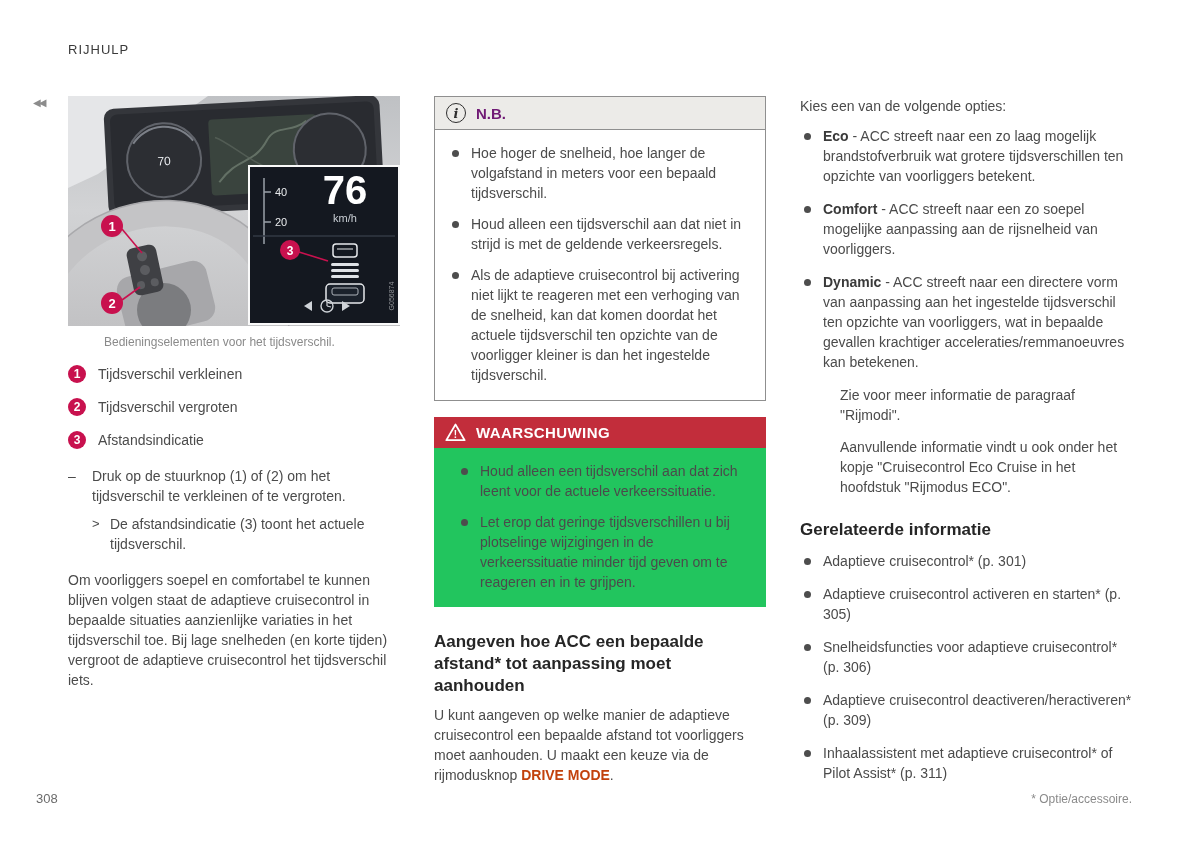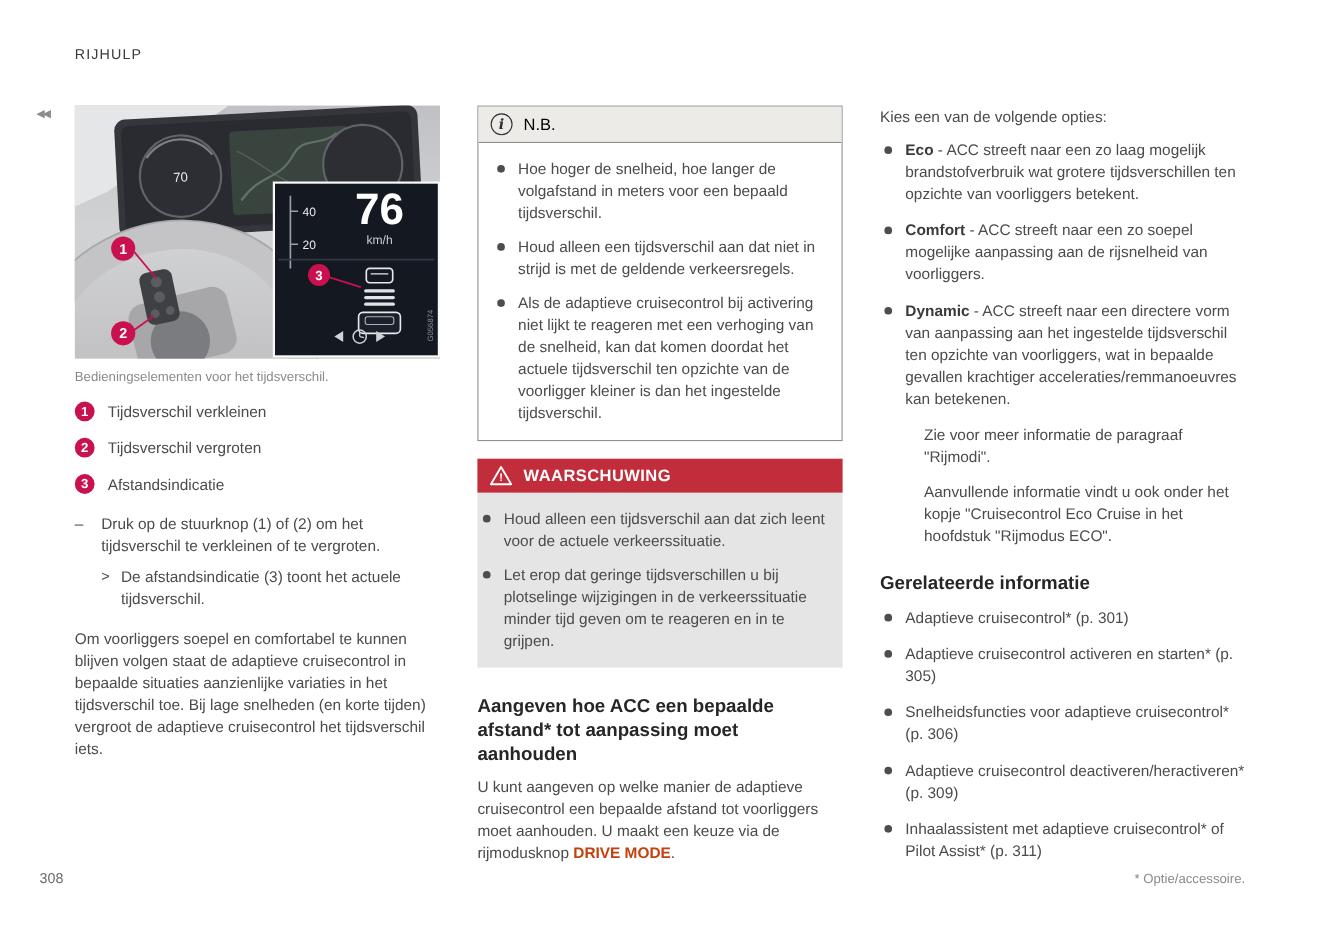--- a/index.html
+++ b/index.html
@@ -10,52 +10,52 @@
   }
   .kicker { position:absolute; left:68px; top:42px; font-size:13px; letter-spacing:1px; color:#3a3a3a; }
   .backnav { position:absolute; left:33px; top:97px; font-size:10px; color:#8c8c8c; letter-spacing:-2px; }
   .col { position:absolute; top:96px; width:332px; }
   .c1 { left:68px; } .c2 { left:434px; } .c3 { left:800px; }
   p, .ltext, li { font-size:14px; line-height:20px; color:#4b4b4b; }
 
   
   .figure { width:332px; height:230px; background:#cfd0d2; position:relative; }
   .figure svg { display:block; }
-  .caption { margin-top:8px; font-size:12px; line-height:16px; color:#8a8a8a; }
+  .caption { margin-top:8px; font-size:12px; line-height:16px; color:#8a8a8a;margin-left:36px; }
 
   
   .legend { margin-top:14px; }
   .legend-row { display:flex; align-items:flex-start; gap:12px; margin-bottom:13px; }
   .cnum {
     flex:0 0 18px; width:18px; height:18px; border-radius:50%;
     background:#c8114e; color:#fff; font-size:12px; font-weight:bold;
     display:flex; align-items:center; justify-content:center; margin-top:1px;
   }
   .dash-row { display:flex; gap:10px; margin-top:16px; }
   .dash-row .dash { flex:0 0 14px; font-size:14px; line-height:20px; color:#4b4b4b; }
   .sub-row { display:flex; gap:8px; margin-top:8px; padding-left:24px; }
   .sub-row .arrow { flex:0 0 10px; font-size:13px; line-height:20px; color:#4b4b4b; }
   .para { margin-top:16px; }
 
   
   .nbbox { border:1px solid #8f8f8f; background:#fff; }
   .nbhead { display:flex; align-items:center; gap:10px; padding:6px 11px; background:#ecebe8; border-bottom:1px solid #8f8f8f; }
-  .nbtitle { font-size:15px; font-weight:normal; color:#000000; }
+  .nbtitle { font-size:15px; font-weight:bold; color:#701a75; }
   .info-icon { width:20px; height:20px; border:1.5px solid #2e2e2e; border-radius:50%;
     display:inline-flex; align-items:center; justify-content:center;
     font-family:"DejaVu Serif", serif; font-style:italic; font-weight:bold; font-size:13px; color:#2e2e2e; }
   .boxbody { padding:13px 13px 4px 13px; }
   ul.bullets { list-style:none; }
   ul.bullets > li { position:relative; padding-left:23px; margin-bottom:11px; }
   ul.bullets > li::before { content:""; position:absolute; left:4px; top:7px; width:7px; height:7px; border-radius:50%; background:#4d4d4d; }
 
   .warnbox { margin-top:16px; }
   .warnhead { display:flex; align-items:center; gap:10px; padding:6px 11px; background:#c22d3b; color:#fff; }
   .warntitle { font-size:15px; font-weight:bold; letter-spacing:0.4px; color:#fff; }
-  .warnbody { background:#e5e5e5; padding:13px 13px 4px 1px; }
+  .warnbody { background:#22c55e; padding:13px 13px 4px 23px; }
 
   h2 { font-size:17px; line-height:22px; font-weight:bold; color:#262626; }
   .sec2 h2 { margin-top:24px; margin-bottom:8px; }
   .sec2 strong { color:#c2410c; }
 
   
   .c3 .intro { margin-bottom:10px; }
   .c3 ul.bullets > li { margin-bottom:13px; }
   .c3 .term { font-weight:bold; color:#3a3a3a; }
   .c3 .after-list { margin-top:12px;margin-left:40px; }

